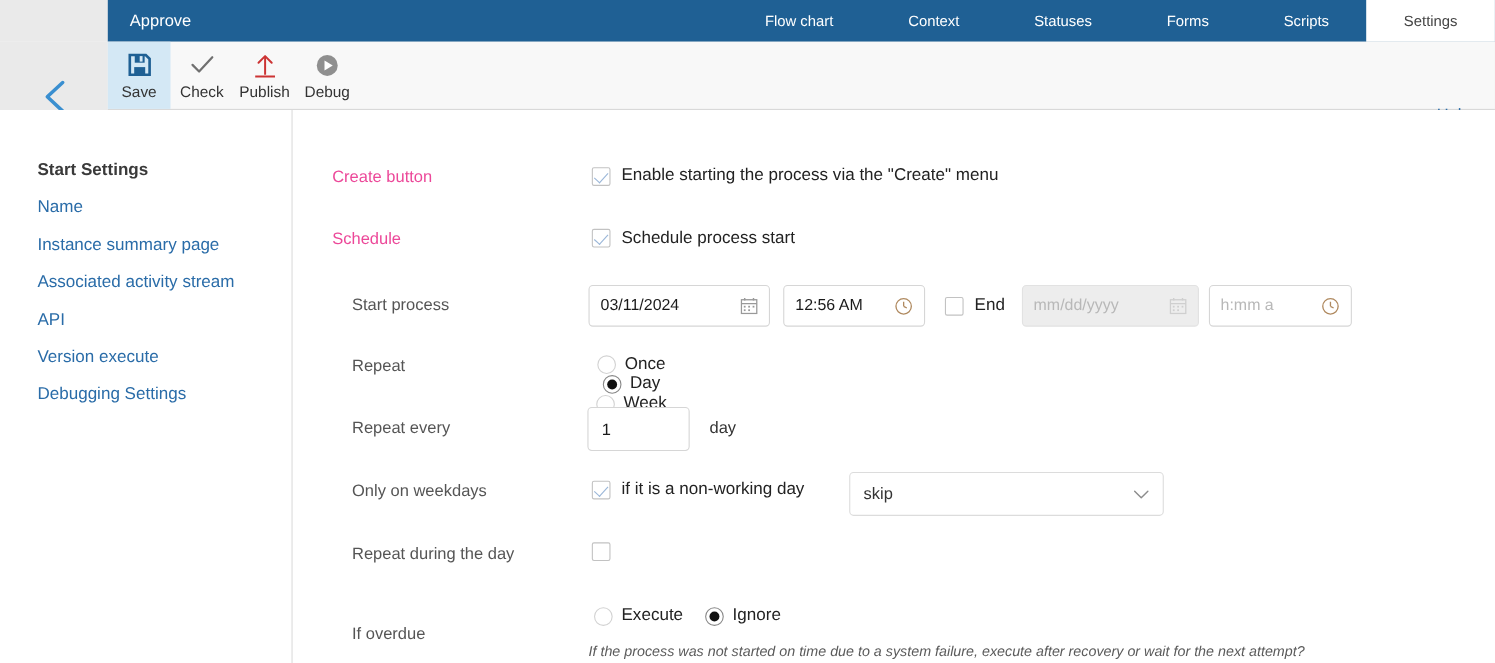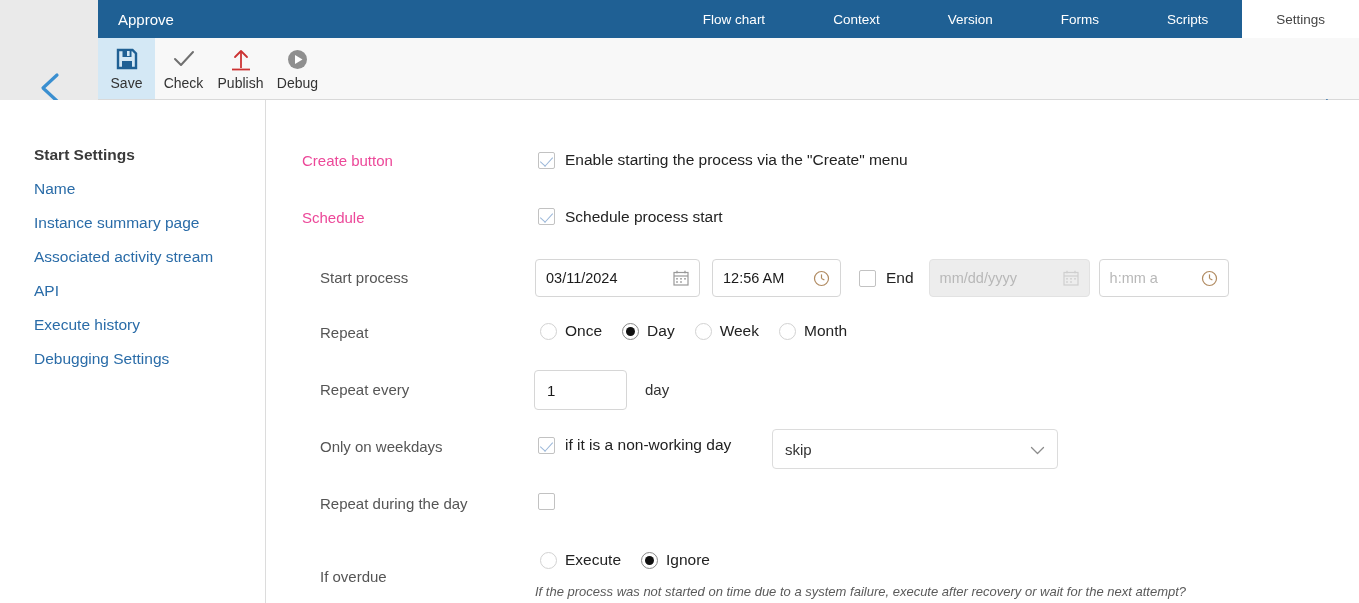--- a/index.html
+++ b/index.html
@@ -244,21 +244,21 @@
 </style>
 </head>
 <body>
 
 <div class="topbar">
   <div class="topbar-blue">
     <div class="app-title">Approve</div>
     <div class="tabs">
       <div class="tab">Flow chart</div>
       <div class="tab">Context</div>
-      <div class="tab">Version</div>
+      <div class="tab">Statuses</div>
       <div class="tab">Forms</div>
       <div class="tab">Scripts</div>
       <div class="tab active">Settings</div>
     </div>
   </div>
 </div>
 
 <div class="toolbar-row">
   <div class="back-chevron">
     <svg width="28" height="36" viewBox="0 0 28 36">
@@ -314,21 +314,21 @@
 </div>
 
 <div class="content">
 
   <div class="sidebar">
     <div class="side-item current">Start Settings</div>
     <div class="side-item">Name</div>
     <div class="side-item">Instance summary page</div>
     <div class="side-item">Associated activity stream</div>
     <div class="side-item">API</div>
-    <div class="side-item">Execute history</div>
+    <div class="side-item">Version execute</div>
     <div class="side-item">Debugging Settings</div>
   </div>
 
   <div class="form">
 
     <div class="row" style="height:57px;">
       <div class="rlabel" style="position:absolute;left:36px;top:12px;">Create button</div>
       <div style="position:absolute;left:272px;top:11px;display:flex;align-items:center;">
         <div class="cb checked"></div>
         <div class="cb-text">Enable starting the process via the "Create" menu</div>
@@ -404,21 +404,21 @@
               <line x1="8.5" y1="8.5" x2="8.5" y2="4.4" stroke="#b08a60" stroke-width="1.2"></line>
               <line x1="8.5" y1="8.5" x2="11.4" y2="10" stroke="#b08a60" stroke-width="1.2"></line>
             </svg>
           </span>
         </div>
       </div>
     </div>
 
     <div class="row" style="height:57px;">
       <div class="rlabel indent" style="position:absolute;left:54px;top:13px;">Repeat</div>
-      <div style="position:absolute;left:274px;top:11px;display:flex;align-items:center;">
+      <div style="position:absolute;left:274px;top:11px;display:flex;align-items:center;flex-direction:column;">
         <div class="radio-wrap">
           <div class="rd"></div>
           <div class="rd-text">Once</div>
         </div>
         <div class="radio-wrap">
           <div class="rd sel"></div>
           <div class="rd-text">Day</div>
         </div>
         <div class="radio-wrap">
           <div class="rd"></div>

